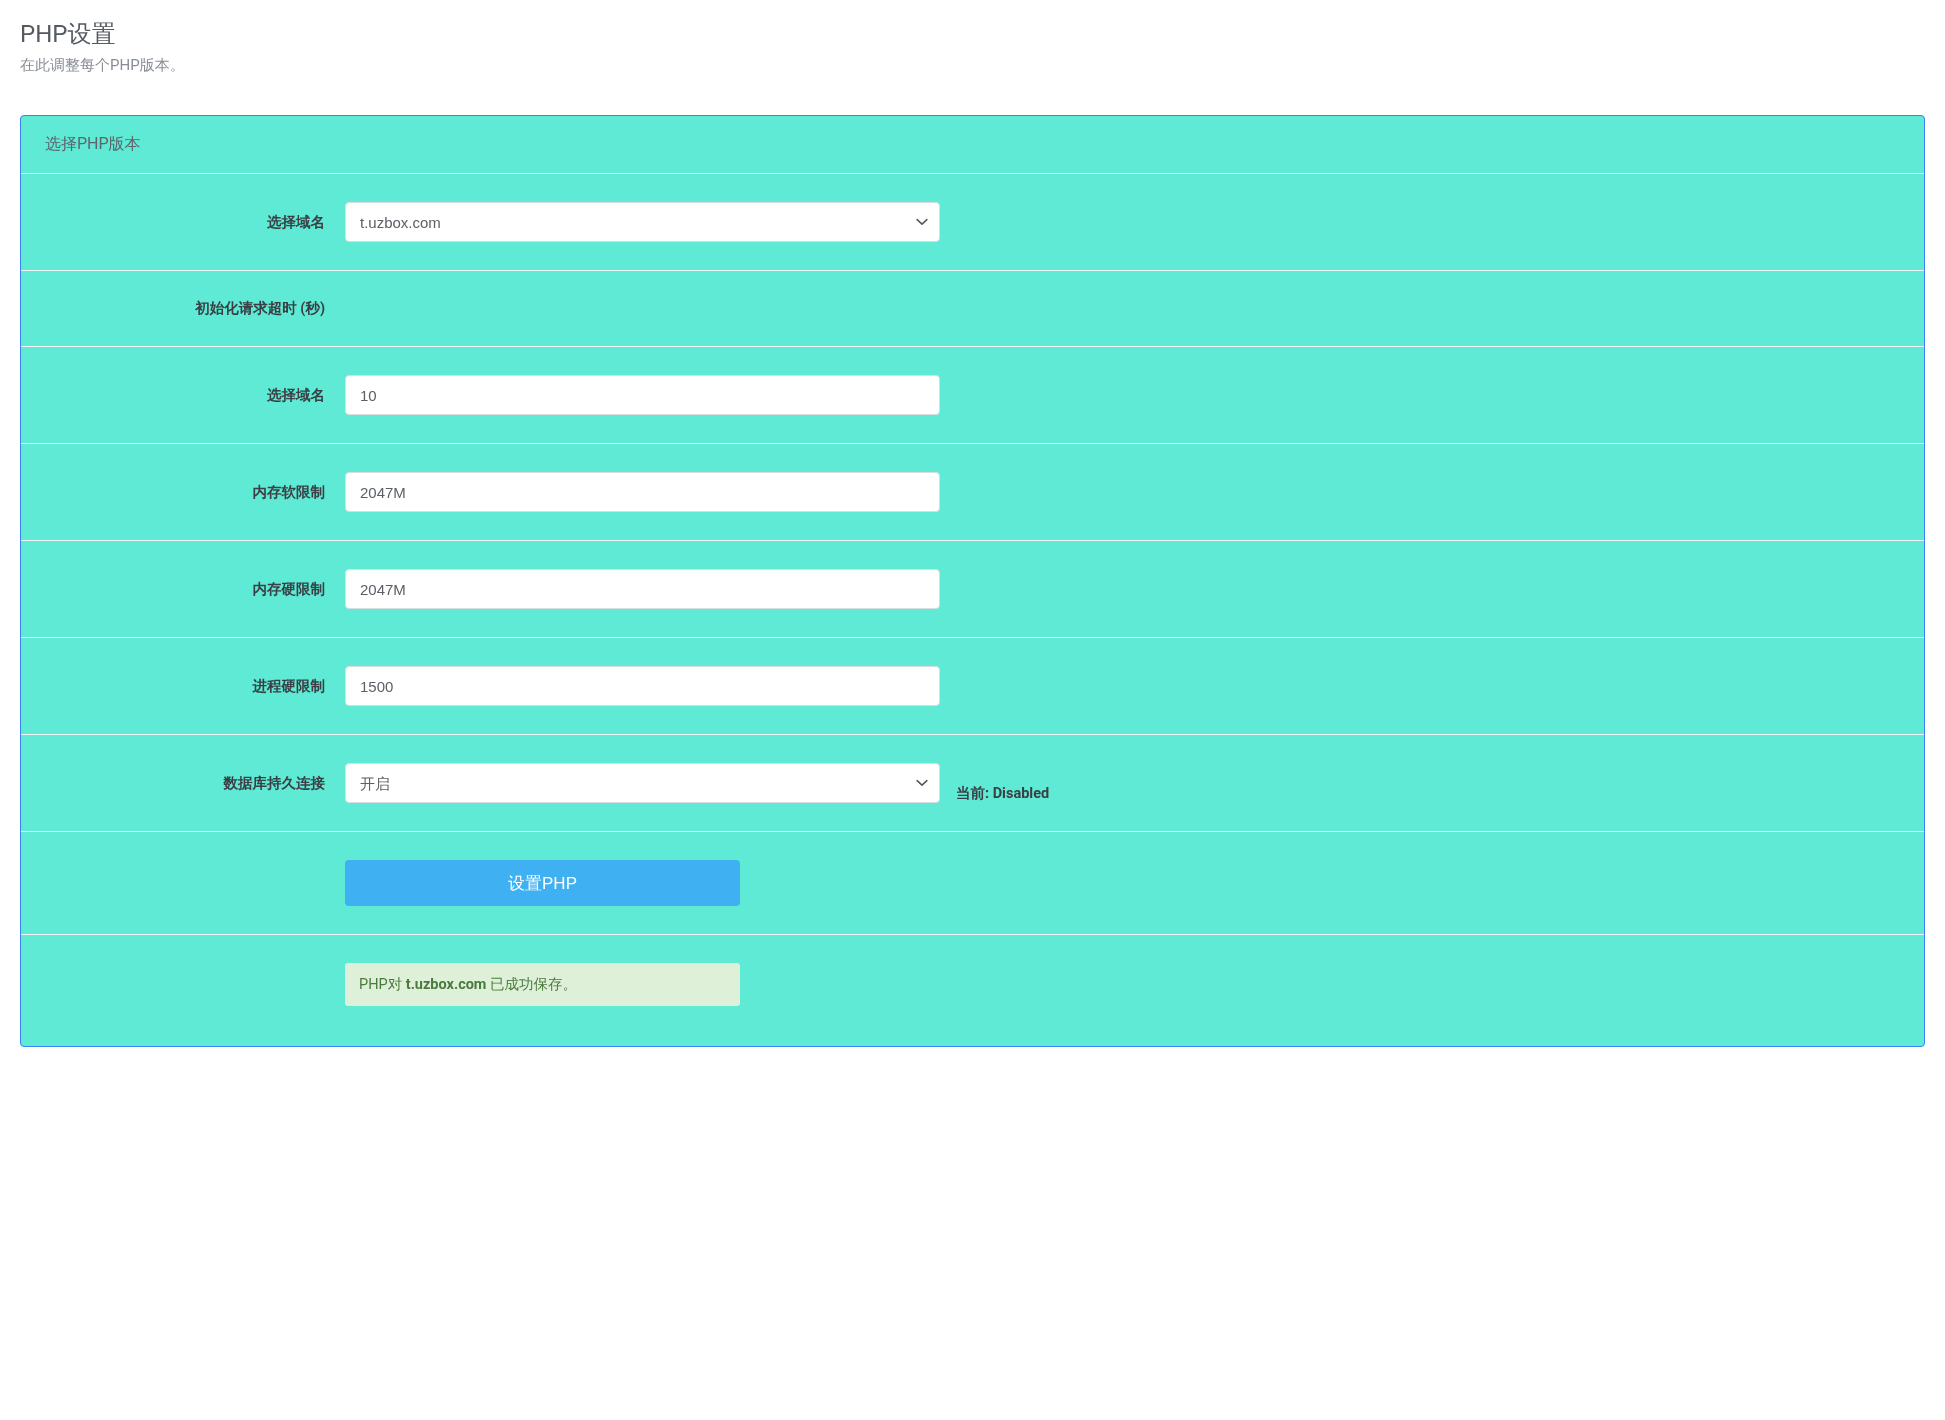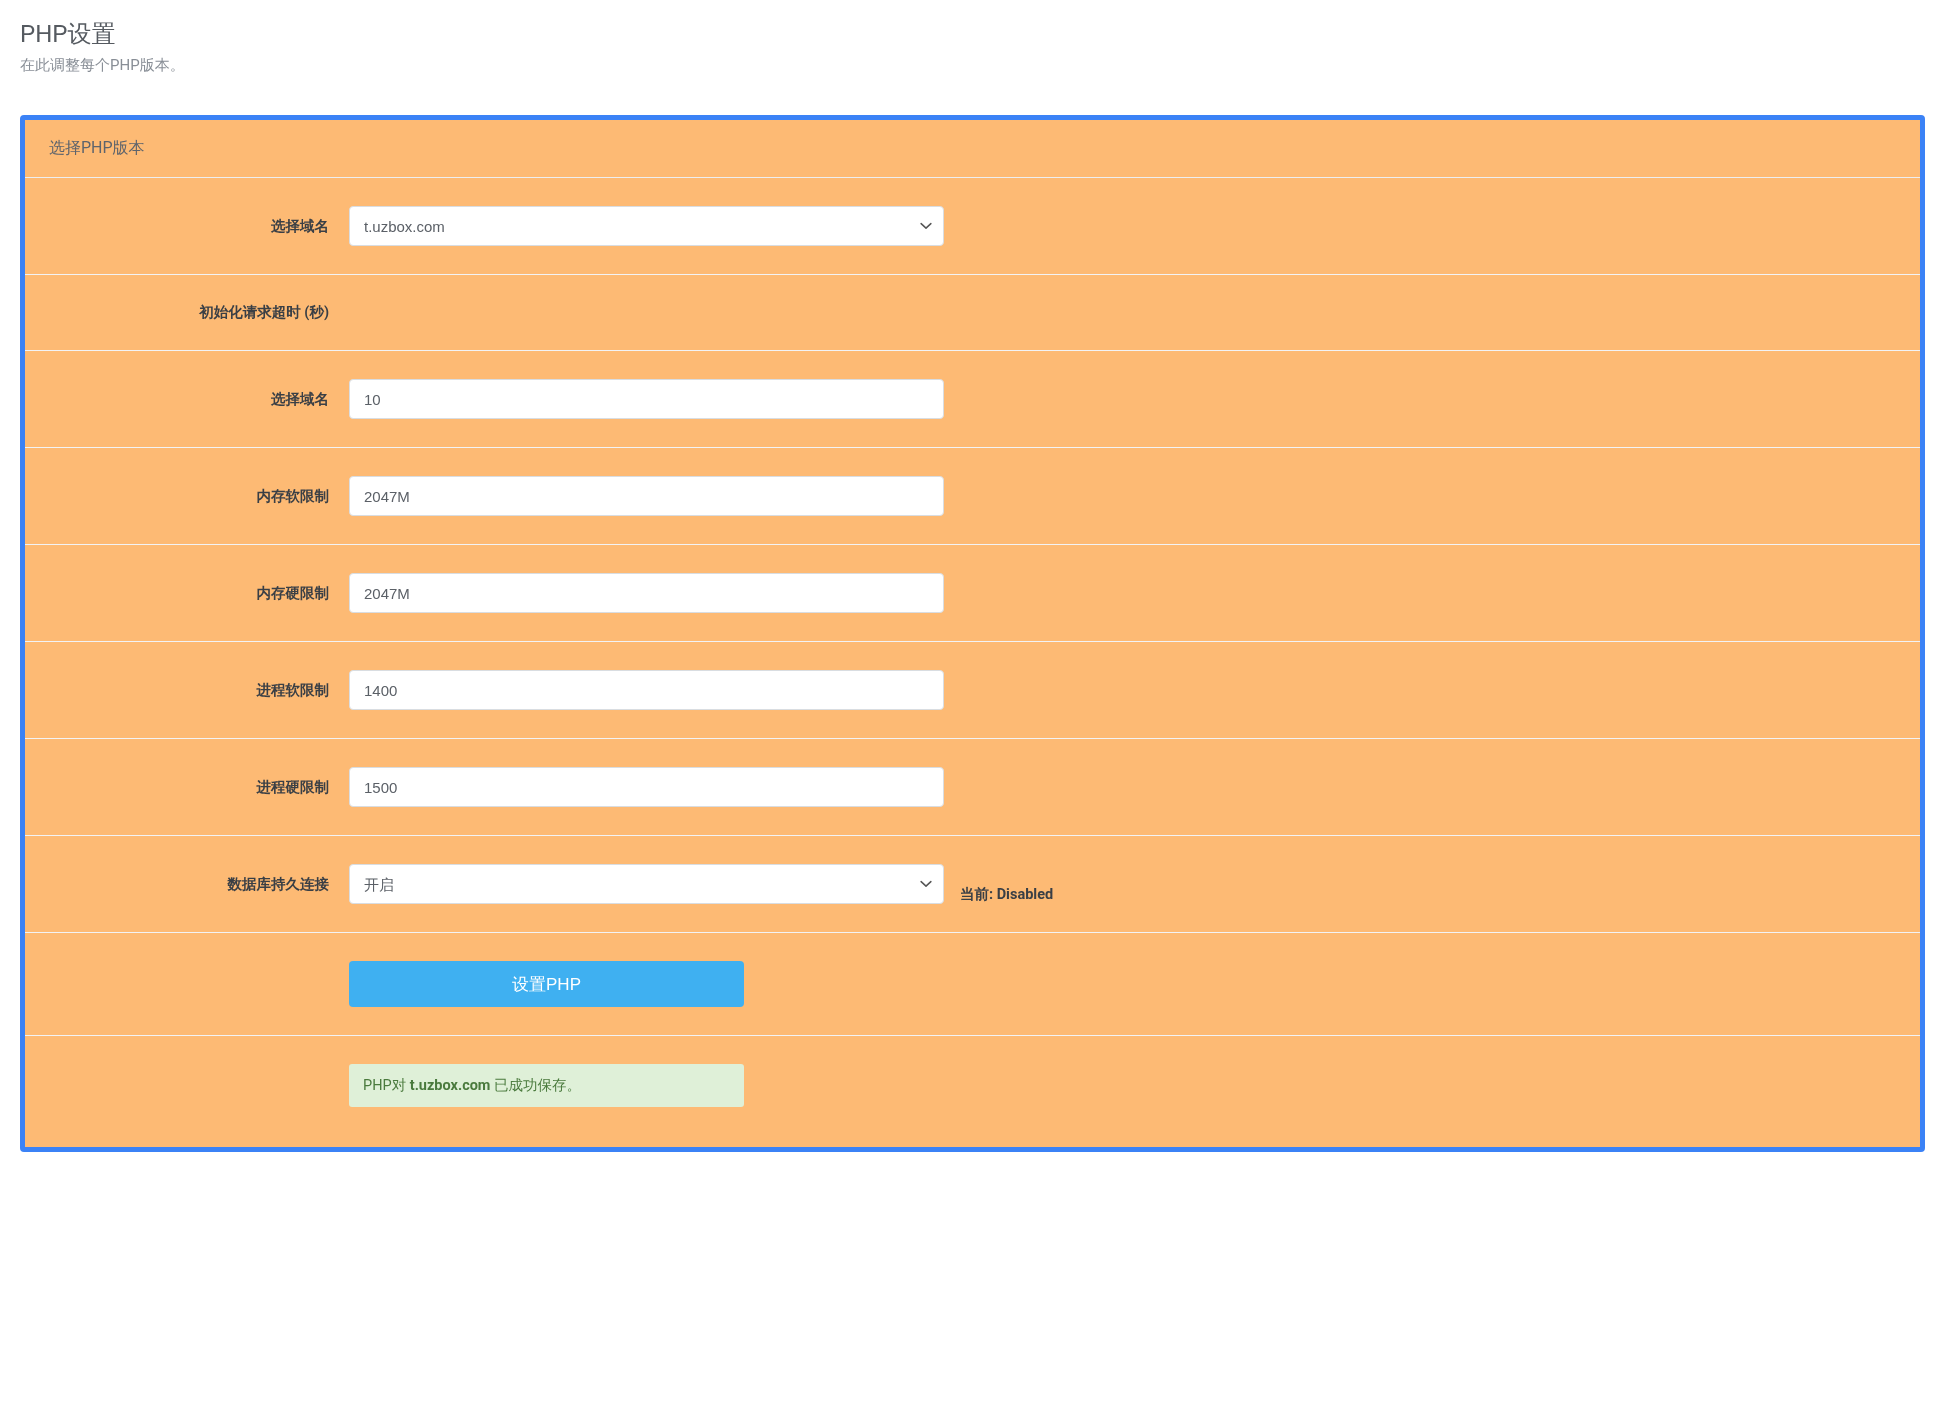--- a/index.html
+++ b/index.html
@@ -18,23 +18,23 @@
       font-weight: 400;
       color: #555a60;
       margin-bottom: 6px;
     }
     .page-subtitle {
       font-size: 15px;
       color: #888e96;
       margin-bottom: 40px;
     }
     .panel {
-      border: 5px solid #3b82f6;
-      border-radius: 4px;
-      background: #fdba74;
+      border: 1px solid #3b82f6;
+      border-radius: 4px;
+      background: #5eead4;
     }
     .panel-header {
       padding: 18px 24px;
       font-size: 16px;
       color: #5e646c;
       border-bottom: 1px solid #edeef0;
     }
     .form-row {
       display: flex;
       align-items: center;
@@ -185,26 +185,20 @@
     </div>
   </div>
 
   <div class="form-row">
     <div class="form-label">内存硬限制</div>
     <div class="form-control-wrap">
       <input type="text" class="form-control" value="2047M" style="">
     </div>
   </div>
 
-  <div class="form-row">
-    <div class="form-label">进程软限制</div>
-    <div class="form-control-wrap">
-      <input type="text" class="form-control" value="1400" style="">
-    </div>
-  </div>
 
   <div class="form-row">
     <div class="form-label">进程硬限制</div>
     <div class="form-control-wrap">
       <input type="text" class="form-control" value="1500" style="">
     </div>
   </div>
 
   <div class="form-row">
     <div class="form-label">数据库持久连接</div>

